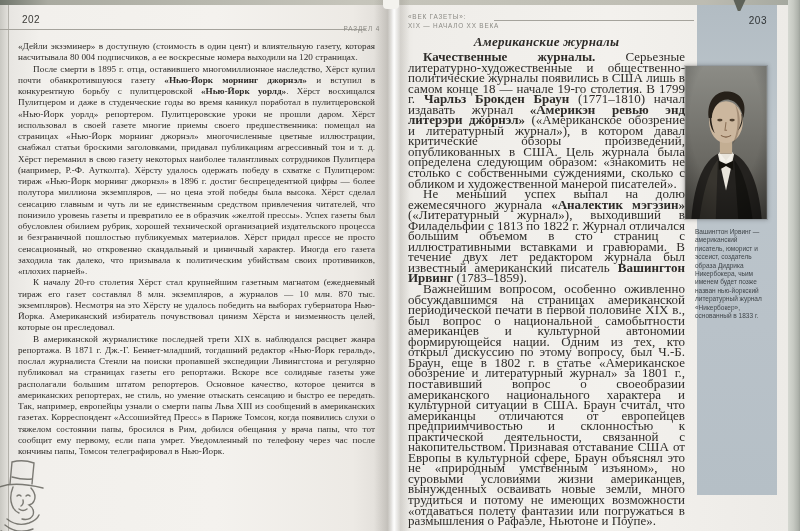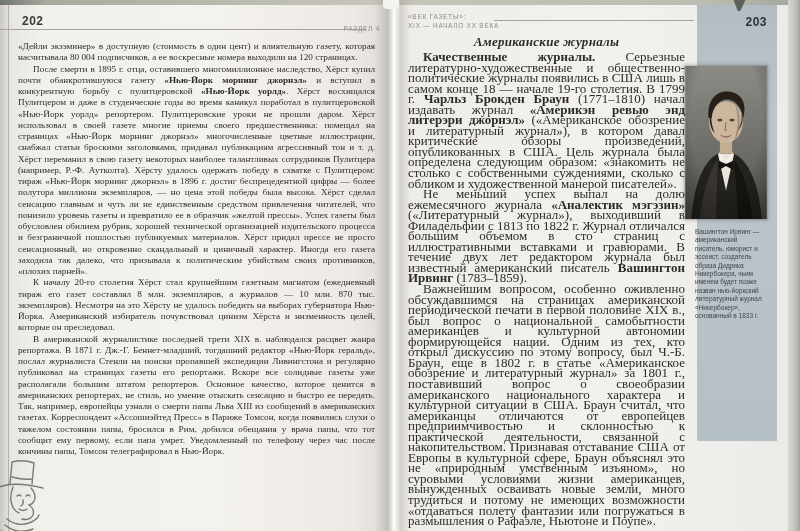--- a/index.html
+++ b/index.html
@@ -15,30 +15,30 @@
   .lp-edge-line{position:absolute;left:8px;top:0;bottom:0;width:1px;background:#b3b1aa;}
   .lp-edge-shade{position:absolute;left:0;top:0;bottom:0;width:8px;background:linear-gradient(90deg,#c9c8c2,#e2e0db);}
   #gutter{position:absolute;left:374px;top:0;width:36px;height:531px;pointer-events:none;z-index:5;
      background:linear-gradient(90deg,rgba(100,96,88,0) 0,rgba(100,96,88,.22) 38%,rgba(255,255,255,.95) 56%,rgba(120,116,108,.18) 74%,rgba(120,116,108,0) 100%);}
   #gutter-top-sliver{position:absolute;left:383px;top:0;width:16px;height:9px;background:#f4f3ee;border-radius:0 0 4px 4px;z-index:6;}
   #top-notch{position:absolute;left:731px;top:0;width:17px;height:11px;background:#5e6259;clip-path:polygon(15% 0,85% 0,55% 100%,40% 100%);z-index:6;}
   #right-book-edge{position:absolute;left:788px;top:0;width:12px;height:531px;z-index:4;
      background:linear-gradient(90deg,#d5d8d1 0,#c6c9c2 45%,#aeb2ab 85%,#9da29b 100%);}
   
   .runhead{font-family:"Liberation Sans",sans-serif;color:#8b8a84;letter-spacing:.8px;font-size:6.4px;line-height:8px;}
-  .pagenum{font-family:"Liberation Sans",sans-serif;font-weight:bold;font-size:12px;color:#3a3a36;letter-spacing:.5px;}
+  .pagenum{font-family:"Liberation Sans",sans-serif;font-weight:normal;font-size:10px;color:#3a3a36;letter-spacing:.5px;}
   .rule{position:absolute;height:1px;background:#a5a39c;}
   #lp-num{position:absolute;left:22px;top:9px;}
   #lp-rule{left:0;right:26px;top:24px;}
   #lp-section{position:absolute;right:12px;top:20px;}
   #rp-head1{position:absolute;left:16px;top:8px;}
   #rp-head2{position:absolute;left:16px;top:17px;}
   #rp-rule{left:102px;width:200px;top:15px;}
   
-  #rp-sidebar{position:absolute;left:305px;top:0;width:80px;height:436px;
+  #rp-sidebar{position:absolute;left:305px;top:0;width:80px;height:490px;
      background:linear-gradient(180deg,#b2bcc3 0,#bdc6cc 25%,#b9c2c9 65%,#b5bfc6 100%);}
   #rp-num{position:absolute;top:10px;right:10px;color:#2f3335;}
   #portrait{position:absolute;left:292px;top:60px;width:82px;height:153px;border:1px solid rgba(40,40,40,.25);
      box-shadow:0 0 4px rgba(0,0,0,.25);}
   #portrait svg{display:block;width:100%;height:100%;}
   #portrait-caption{position:absolute;left:303px;top:223px;width:73px;
      font-family:"Liberation Sans",sans-serif;font-size:6.5px;line-height:8.4px;color:#40464a;text-align:left;}
   
   .bodytext{position:absolute;color:#2e2c29;}
   #lp-body{left:18px;top:36px;width:357px;font-size:9.2px;line-height:11.25px;}

